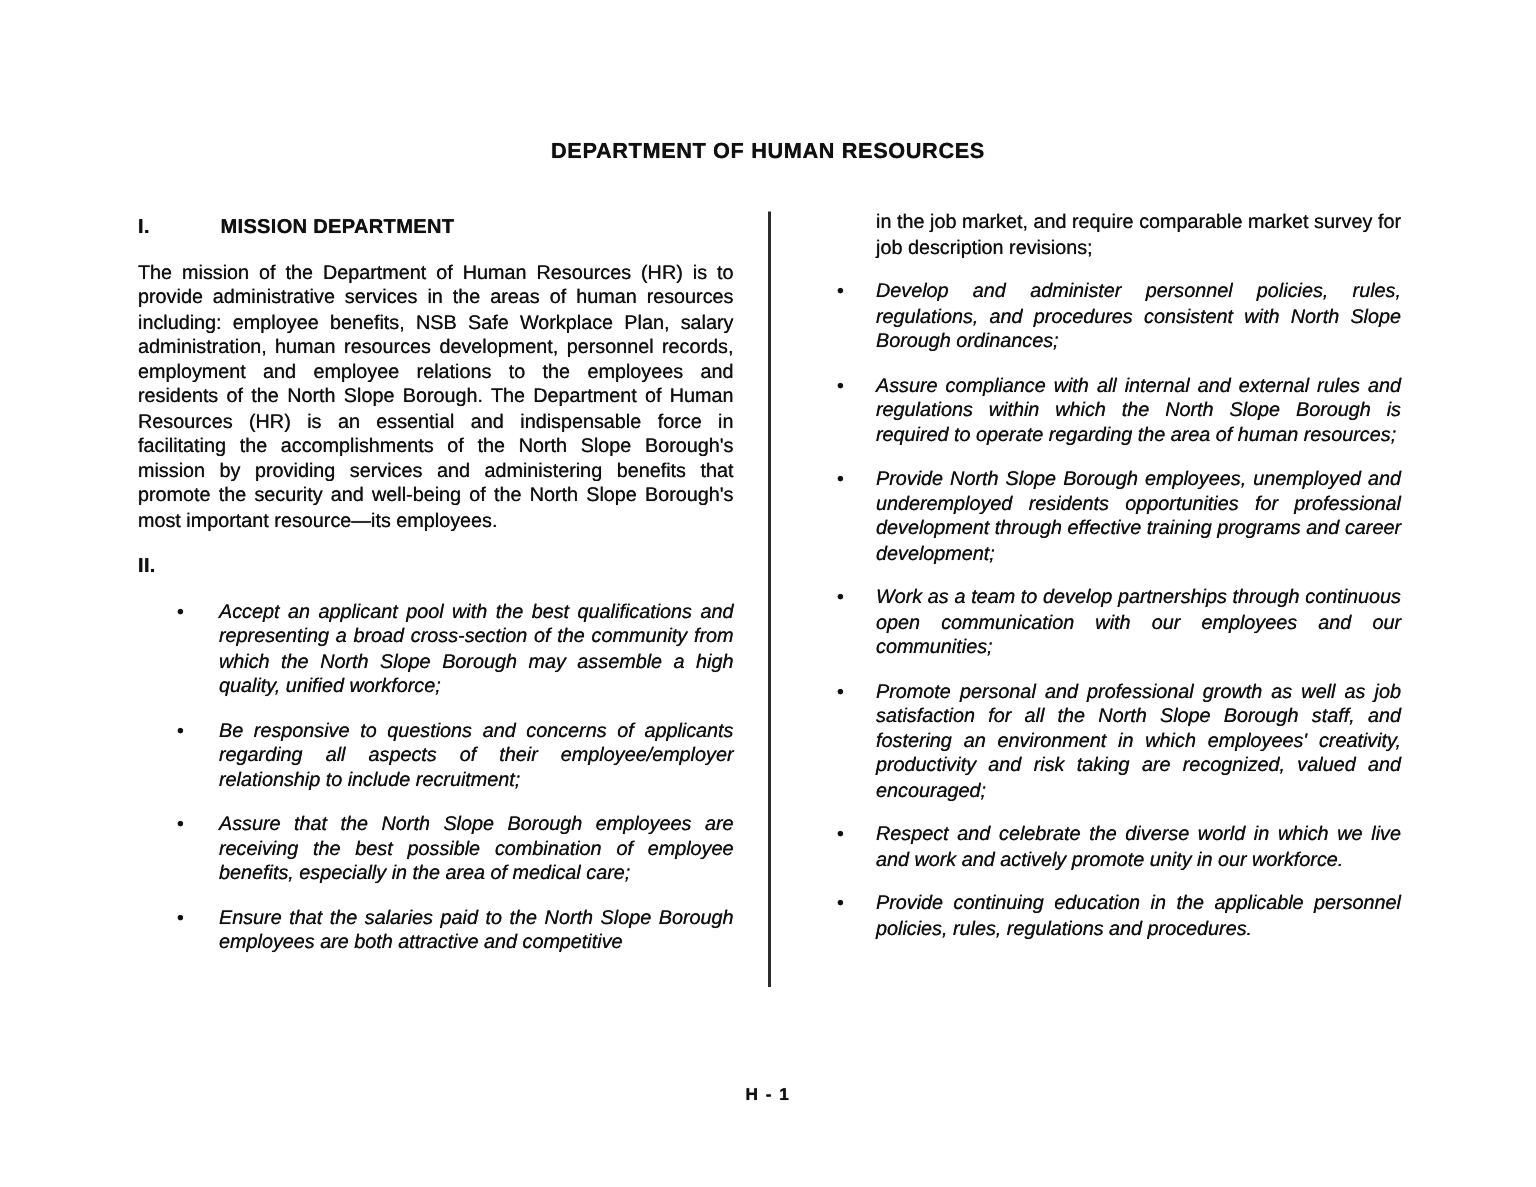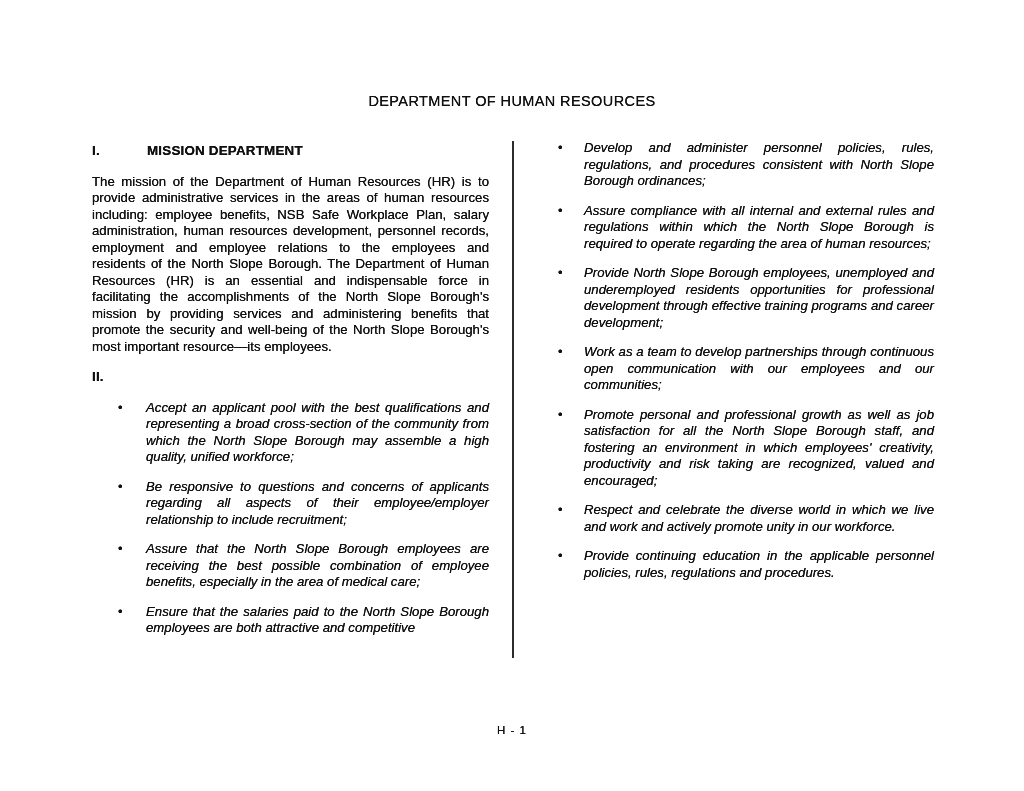--- a/index.html
+++ b/index.html
@@ -17,21 +17,21 @@
     text-shadow: 0 0 0.45px currentColor; 
     overflow: hidden;
   }
   .doc-title {
     position: absolute;
     top: 93px;
     left: 0;
     width: 100%;
     text-align: center;
     font-size: 14.5px;
-    font-weight: normal;
+    font-weight: bold;
     letter-spacing: 0.4px;
     margin: 0;
   }
   .col {
     position: absolute;
     font-size: 13.2px;
     line-height: 16.5px;
     text-align: justify;
   }
   .col-left {
@@ -95,21 +95,21 @@
   .continuation {
     margin: 0 0 13px 26px;
   }
   .page-footer {
     position: absolute;
     top: 724px;
     left: 0;
     width: 100%;
     text-align: center;
     font-size: 11.5px;
-    font-weight: normal;
+    font-weight: bold;
     letter-spacing: 1px;
   }
 </style>
 </head>
 <body>
 
 <div class="page">
 
   <h1 class="doc-title">DEPARTMENT OF HUMAN RESOURCES</h1>
 
@@ -142,20 +142,21 @@
       <span class="bullet-dot">•</span>
       <p class="bullet-text">Ensure that the salaries paid to the North Slope Borough employees are both attractive and competitive</p>
     </div>
 
   </div>
 
   <div class="divider"></div>
 
   <div class="col col-right">
 
+    <p class="continuation">in the job market, and require comparable market survey for job description revisions;</p>
 
     <div class="bullet-item">
       <span class="bullet-dot">•</span>
       <p class="bullet-text">Develop and administer personnel policies, rules, regulations, and procedures consistent with North Slope Borough ordinances;</p>
     </div>
     <div class="bullet-item">
       <span class="bullet-dot">•</span>
       <p class="bullet-text">Assure compliance with all internal and external rules and regulations within which the North Slope Borough is required to operate regarding the area of human resources;</p>
     </div>
     <div class="bullet-item">

